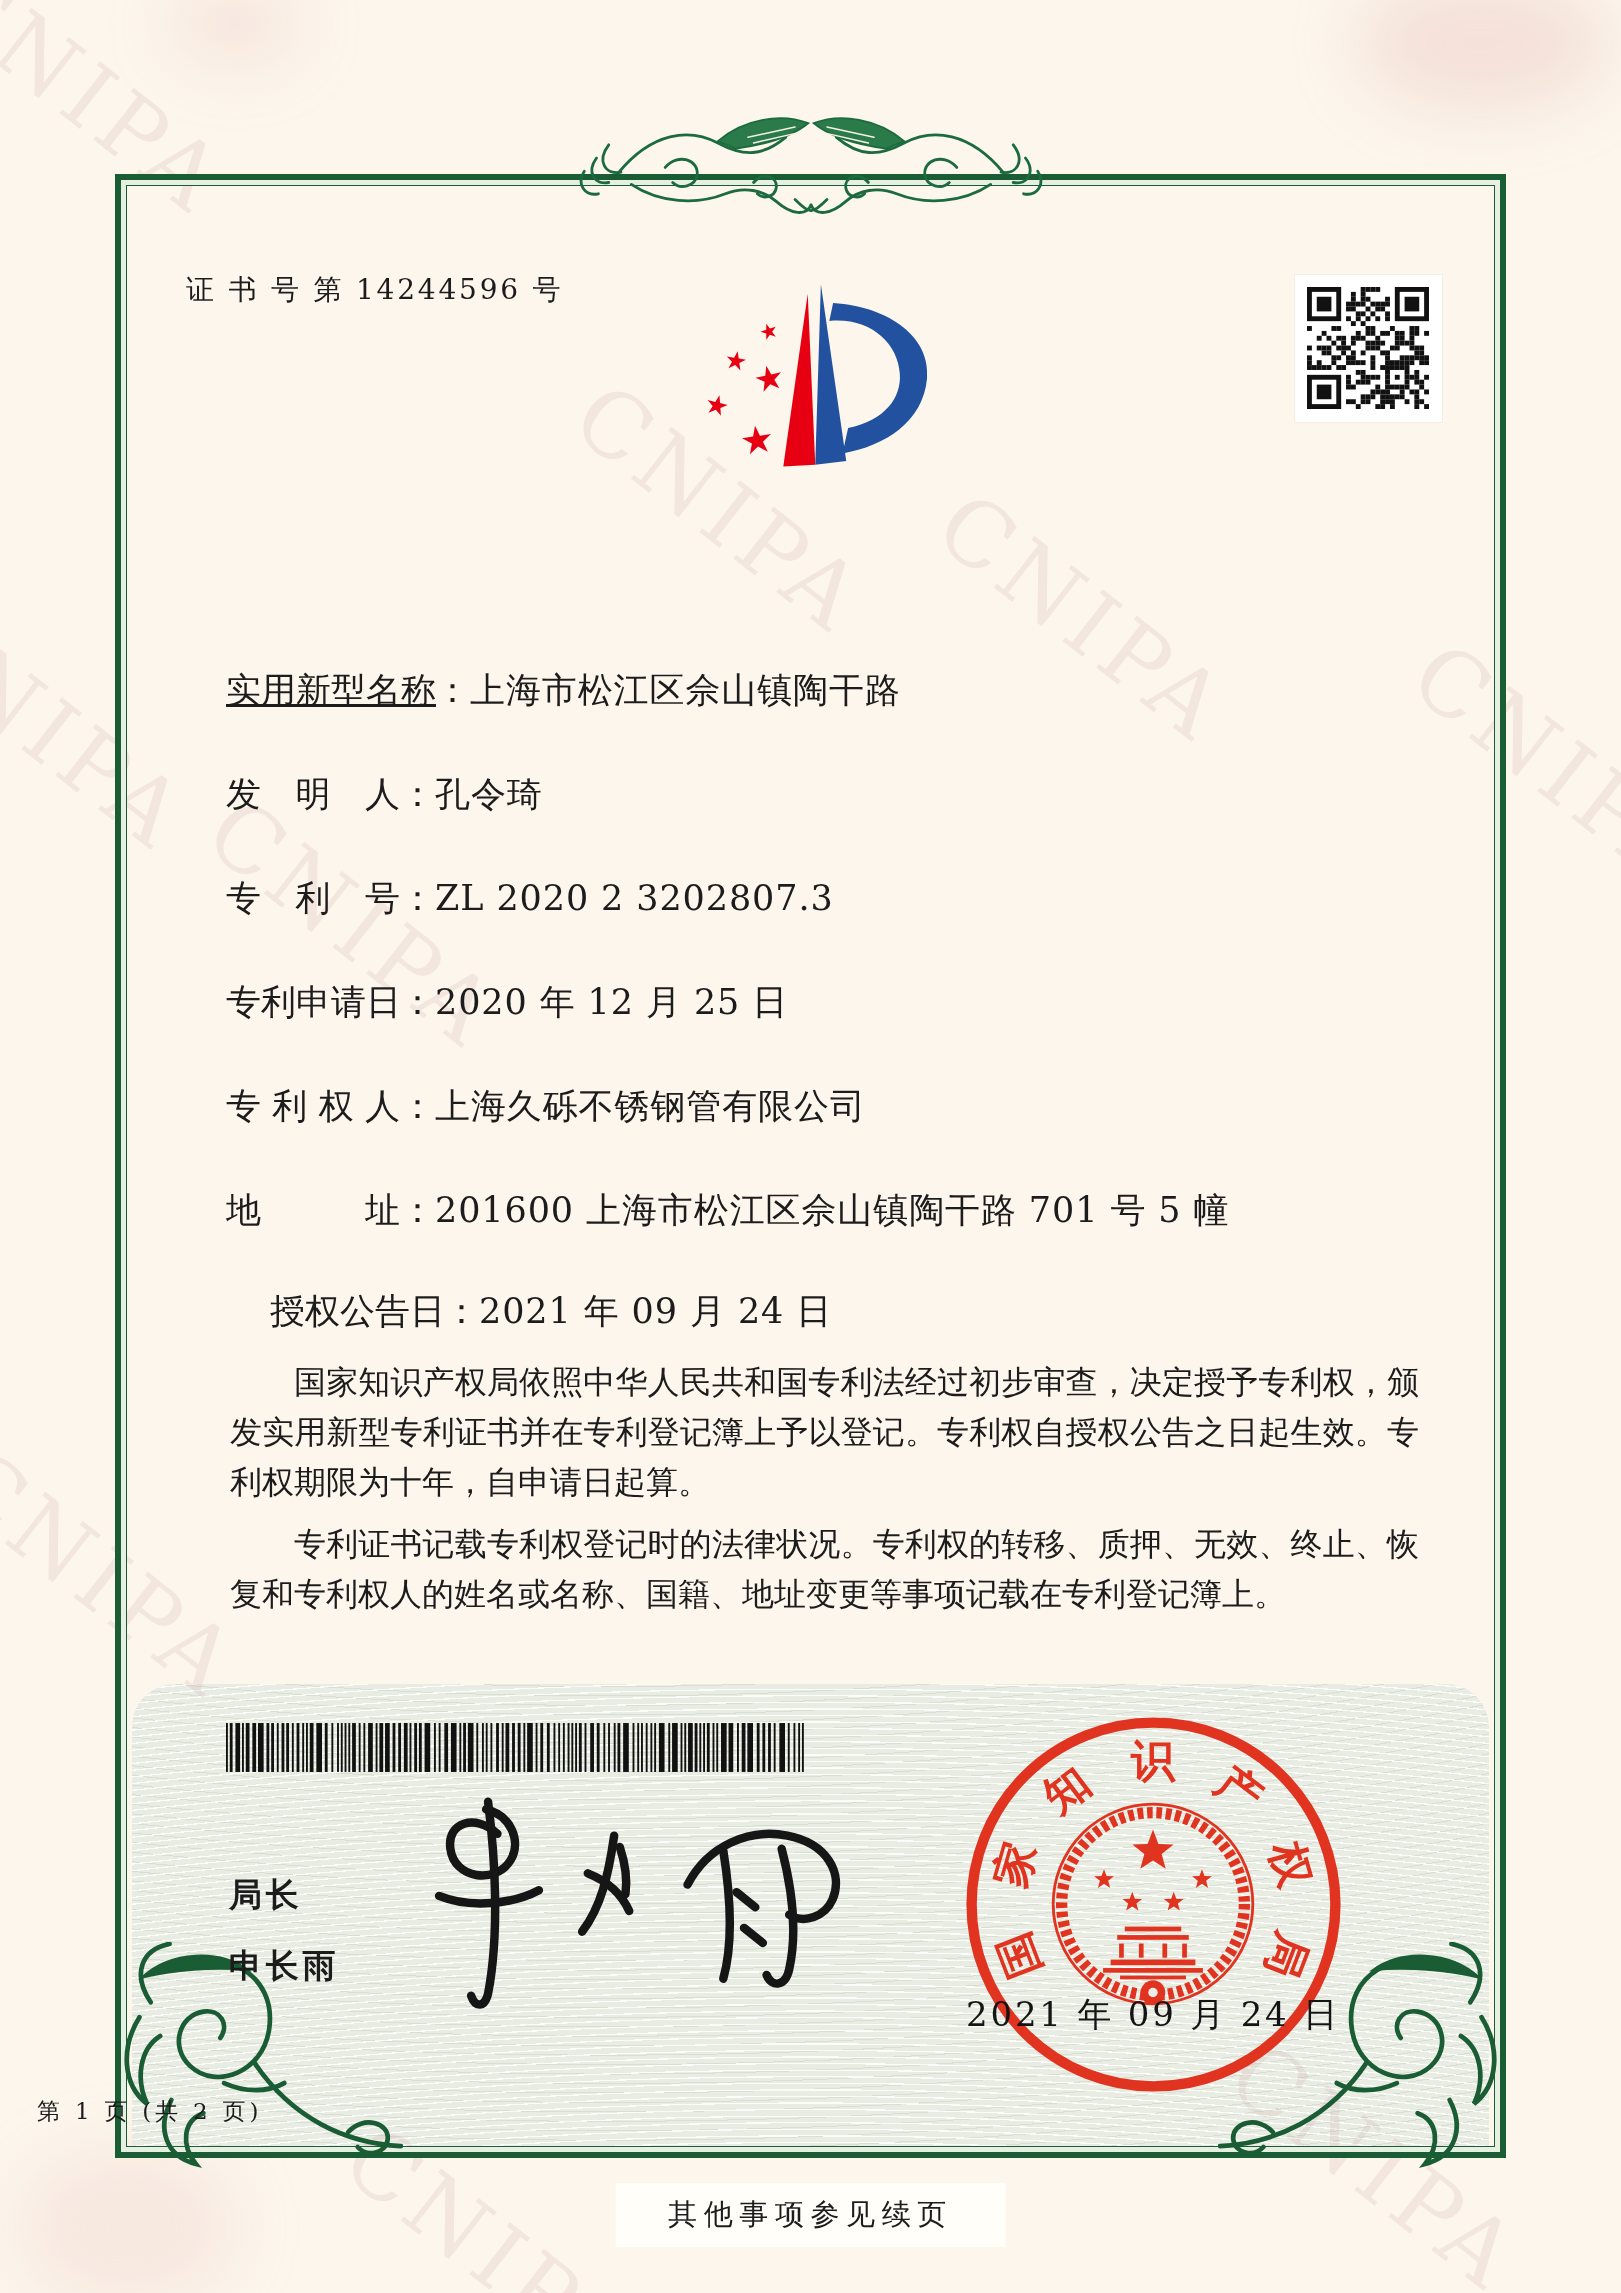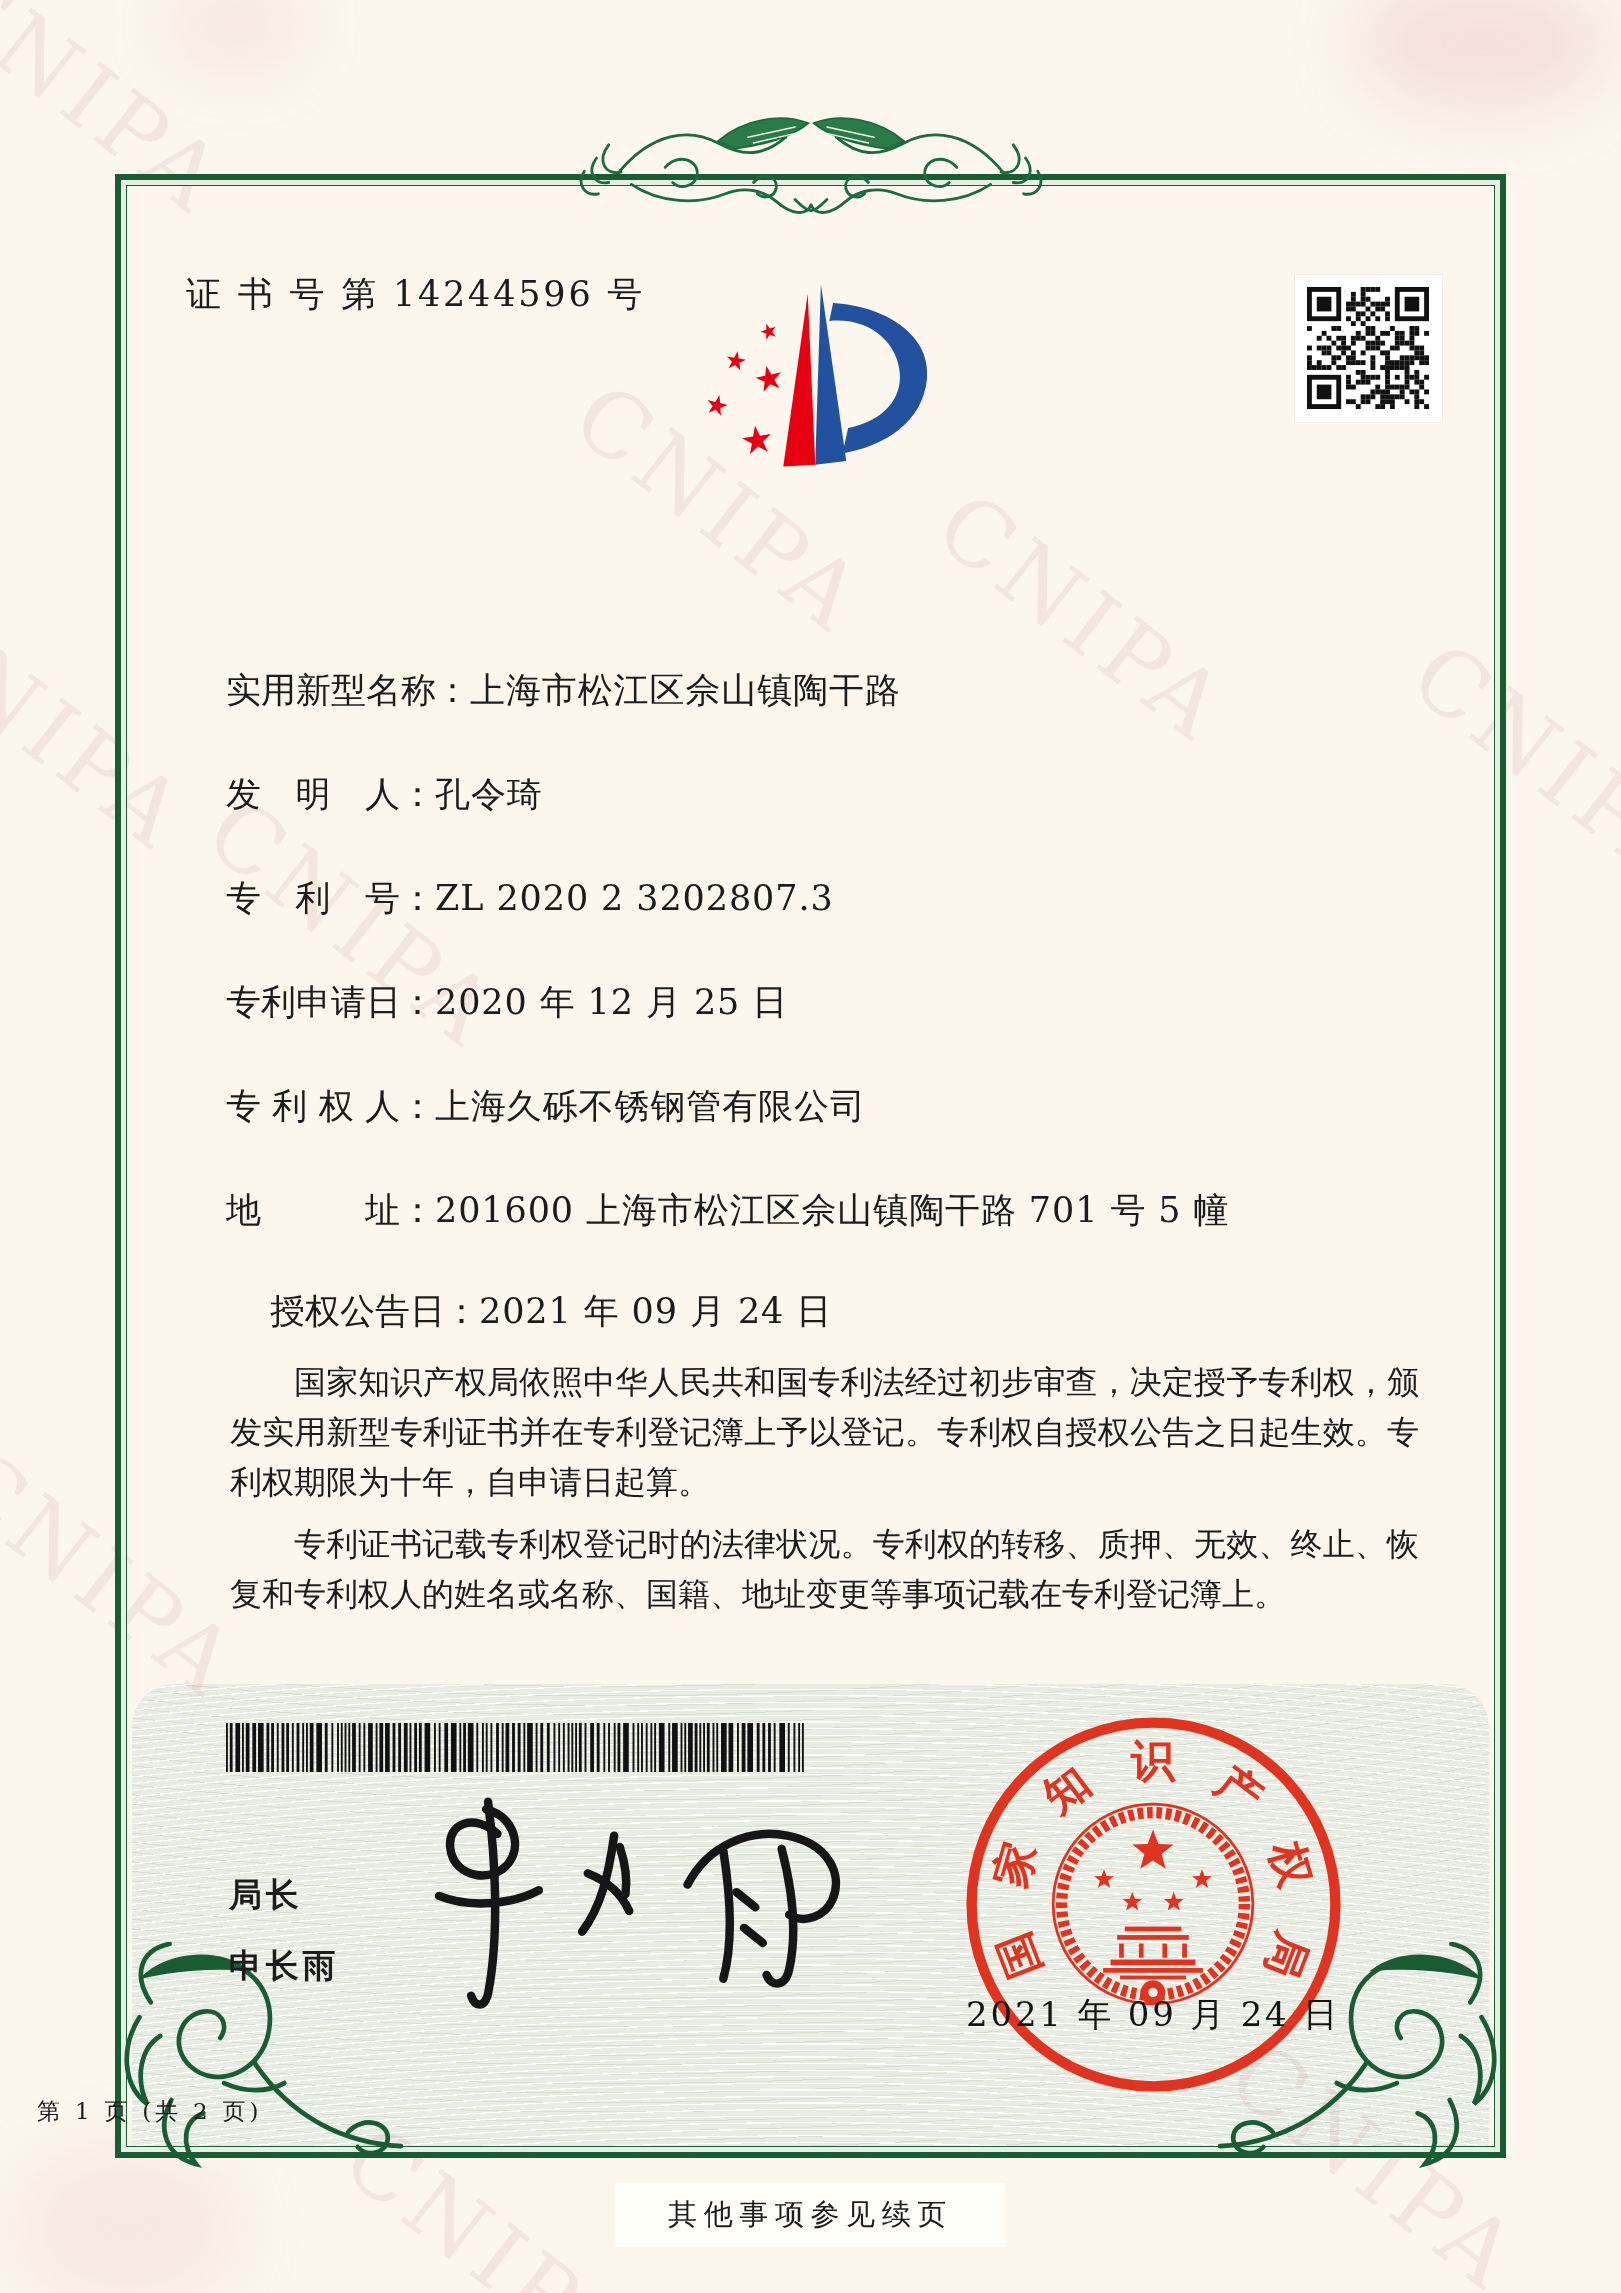--- a/index.html
+++ b/index.html
@@ -36,31 +36,31 @@
       repeating-radial-gradient(2448px 1318px at 50% 420%, rgba(255,255,255,0.85) 0 2.3px, rgba(255,255,255,0) 2.3px 12.2px),
       repeating-radial-gradient(2072px 1224px at 35% -320%, rgba(195,208,190,0.45) 0 1.7px, rgba(195,208,190,0) 1.7px 16px);
   }
   
   .frame-outer{position:absolute;left:115px;top:174px;right:115px;bottom:136px;border:6.6px solid var(--green);z-index:2;}
   .frame-gap{position:absolute;inset:0;border:5.6px solid #e7efe3;}
   .frame-inner{position:absolute;inset:0;border:1.9px solid var(--green);}
   
   .ornament{position:absolute;z-index:3;}
   
-  .cert-no{position:absolute;left:186px;top:271px;font-size:35px;letter-spacing:2.8px;z-index:4;}
+  .cert-no{position:absolute;left:186px;top:271px;font-size:28px;letter-spacing:2.8px;z-index:4;}
   .logo{position:absolute;left:692px;top:273px;width:254px;height:202px;z-index:4;}
   .logo .star{position:absolute;color:var(--logored);transform:translate(-50%,-50%);line-height:1;}
   .qr-box{position:absolute;left:1295px;top:275px;width:147px;height:147px;background:#fff;box-shadow:0 0 0 0.9px rgba(0,0,0,0.04);z-index:4;}
   .qr-box svg{position:absolute;left:12.2px;top:12.2px;}
   .doc-title{position:absolute;left:0;top:490px;width:100%;text-align:center;font-size:76px;font-weight:bold;letter-spacing:13px;z-index:4;}
   
   .fields{position:absolute;left:226px;top:669px;width:1219px;font-size:35px;z-index:4;}
   .frow{height:104px;line-height:43px;white-space:nowrap;}
   .flabel{display:inline-block;width:174px;text-align:justify;text-align-last:justify;vertical-align:top;}
-  .flabel.w6{width:209px;}
+  .flabel.w6{width:209px;text-decoration:underline;}
   .fcolon{display:inline-block;vertical-align:top;}
   .fvalue{display:inline-block;vertical-align:top;letter-spacing:0.9px;}
   .grant-row{position:absolute;left:226px;top:1290px;width:1224px;font-size:35px;line-height:43px;white-space:nowrap;z-index:4;margin-left:44px;}
   .grant-no{position:absolute;left:584px;top:0;}
   
   .body-text{position:absolute;left:218px;top:1345px;width:1213px;font-size:32px;line-height:50px;text-align:justify;z-index:4;}
   .body-text p{margin:12px;text-indent:2em;}
   
   .barcode{position:absolute;left:226px;top:1723px;z-index:4;}
   

